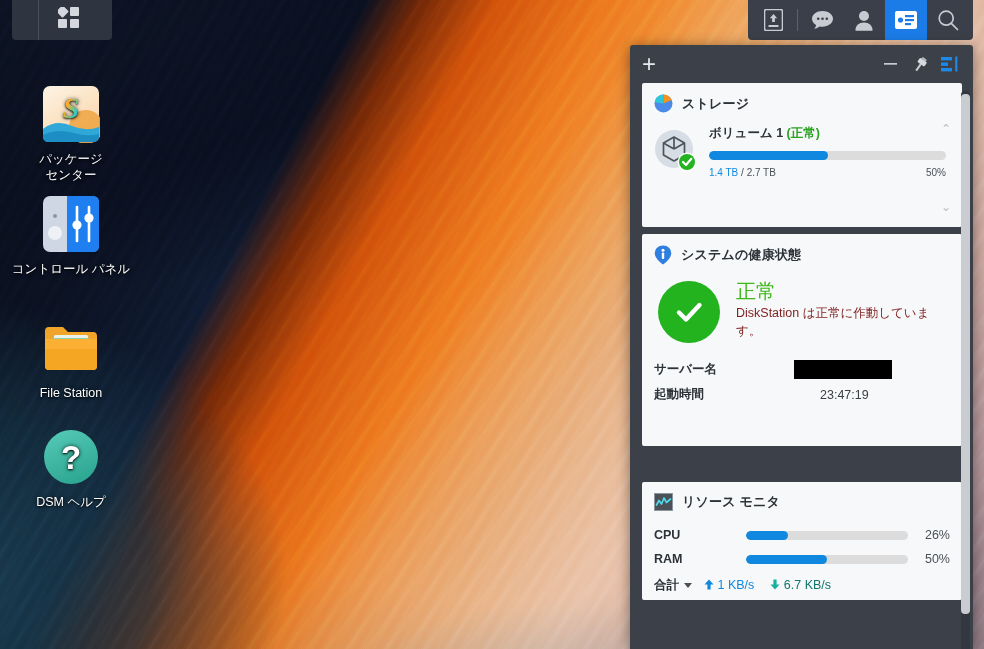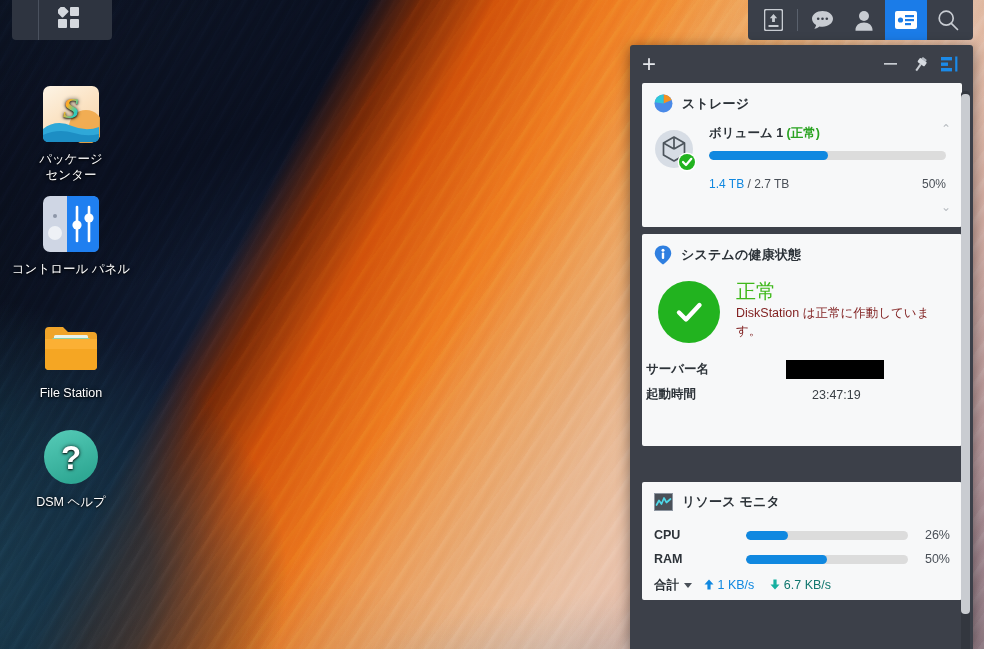--- a/index.html
+++ b/index.html
@@ -130,37 +130,37 @@
 
   
   .card-storage{height:144px;}
   .vol-row{display:flex;padding:6px 12px 0 12px;}
   .vol-icon{width:44px;height:44px;position:relative;flex:0 0 auto;margin-top:4px;}
   .vol-info{flex:1;margin-left:11px;padding-right:4px;}
   .vol-title{font-size:12.5px;color:#2d3339;font-weight:700;margin-bottom:9px;}
   .vol-title .ok{color:#2aa321;}
   .bar-track{height:9px;border-radius:4.5px;background:#dcdcdc;overflow:hidden;}
   .bar-fill{height:100%;background:#1088e0;border-radius:4.5px;}
-  .vol-stats{display:flex;justify-content:space-between;margin-top:17px;font-size:12px;}
+  .vol-stats{display:flex;justify-content:space-between;margin-top:7px;font-size:10px;}
   .vol-used{color:#1088e0;}
   .vol-total{color:#4a5058;}
   .vol-pct{color:#4a5058;}
   .chev{position:absolute;right:11px;color:#b9bdc2;font-size:12px;line-height:1;}
   .chev-up{top:40px;}
   .chev-down{bottom:14px;}
 
   
   .card-health{height:212px;}
   .health-main{display:flex;padding:8px 12px 0 12px;}
   .health-check{width:62px;height:62px;border-radius:50%;background:#22b31f;flex:0 0 auto;
     display:flex;align-items:center;justify-content:center;margin-left:4px;margin-top:2px;}
   .health-text{margin-left:16px;flex:1;}
   .health-status{font-size:20px;color:#3fb81b;line-height:24px;margin-bottom:1px;}
   .health-desc{font-size:12.5px;color:#7f1d1d;line-height:18px;}
-  .health-table{padding:14px 12px 0 4px;font-size:12.5px;color:#2d3339;}
+  .health-table{padding:14px 12px 0 12px;font-size:12.5px;color:#2d3339;}
   .ht-row{display:flex;align-items:center;height:25px;}
   .ht-label{width:140px;font-weight:700;}
   .ht-val{color:#3a4046;}
   .redact{display:inline-block;width:98px;height:19px;background:#000;vertical-align:middle;}
   .caret{display:inline-block;width:0;height:0;border-left:4px solid transparent;
     border-right:4px solid transparent;border-top:5px solid #4a5058;margin-left:5px;vertical-align:middle;}
 
   
   .card-res{height:118px;margin-top:36px;}
   .res-table{padding:6px 12px 0 12px;font-size:12.5px;color:#2d3339;}

